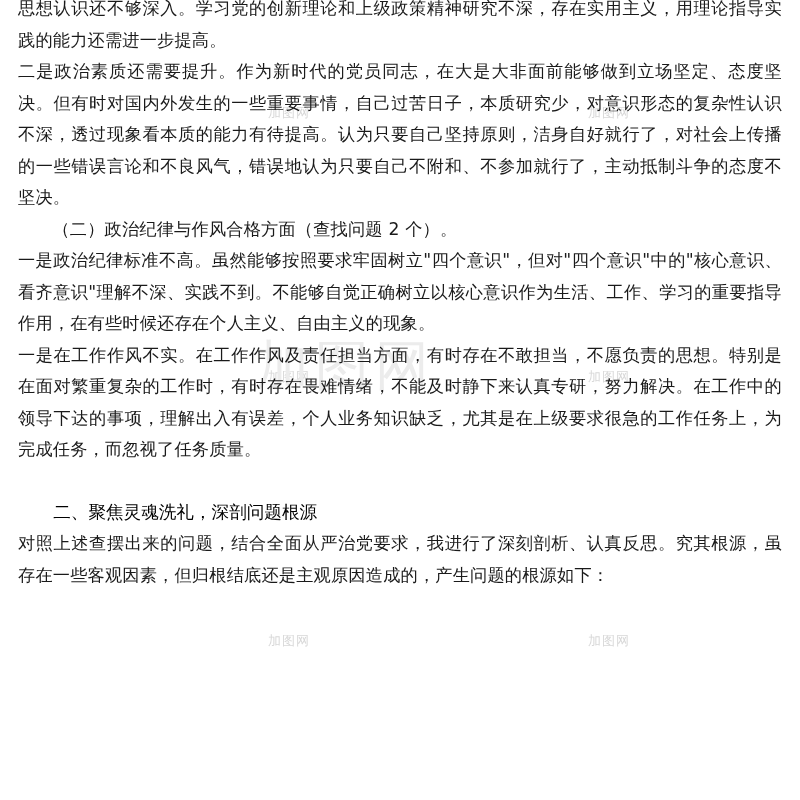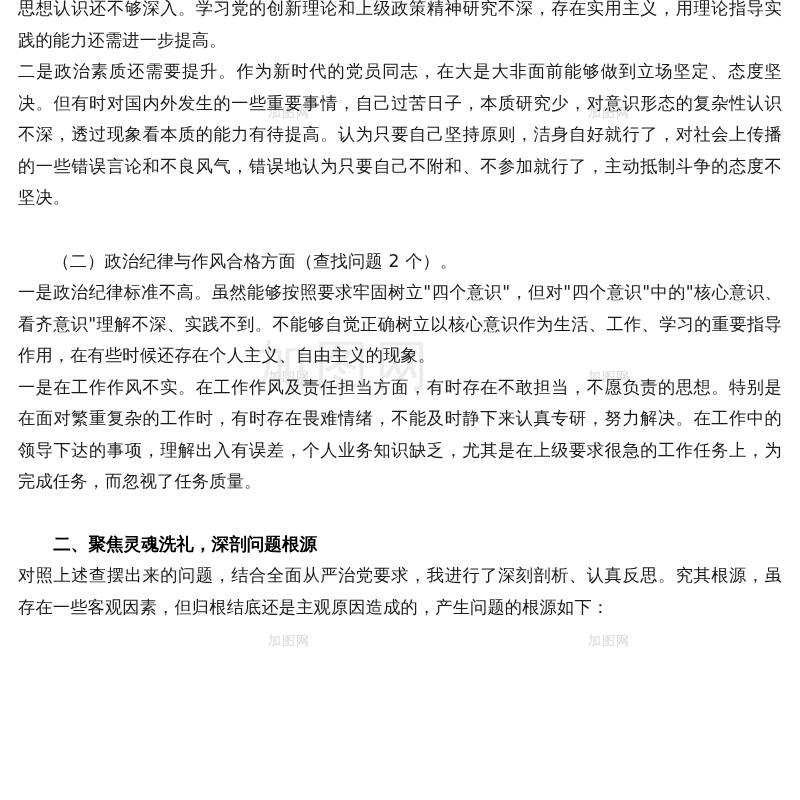--- a/index.html
+++ b/index.html
@@ -33,30 +33,29 @@
     font-size: 17.2px;
     line-height: 31.5px;
     letter-spacing: 0.2px;
     text-align: justify;
     text-justify: inter-ideograph;
     word-break: break-all;
     color: #1a1a1a;
   }
   p.indent {
     text-indent: 2em;
-    margin-top: 32px;
   }
   p.first-clip {
     
     margin-top: -7px;
   }
   h2.section {
     margin: 0;
     font-size: 17.6px;
-    font-weight: bold;
+    font-weight: normal;
     line-height: 31.5px;
     text-indent: 2em;
     color: #000000;
   }
   .gap {
     height: 31px;
   }
   
   .wm {
     position: absolute;

